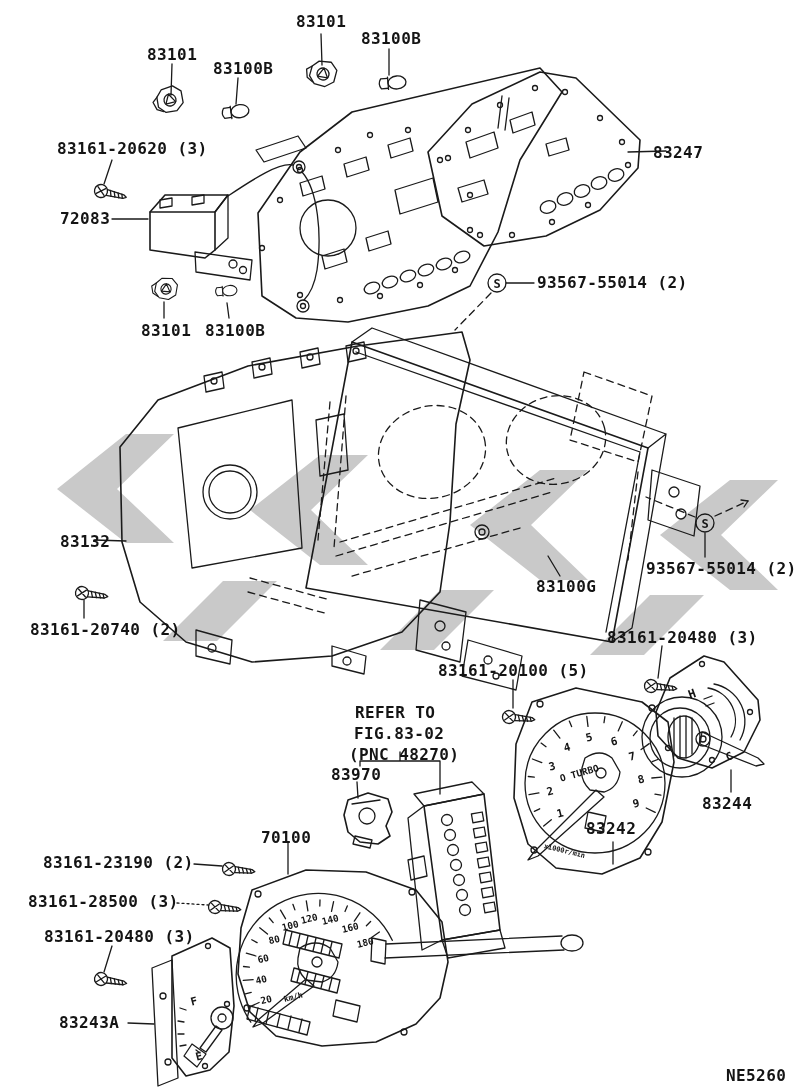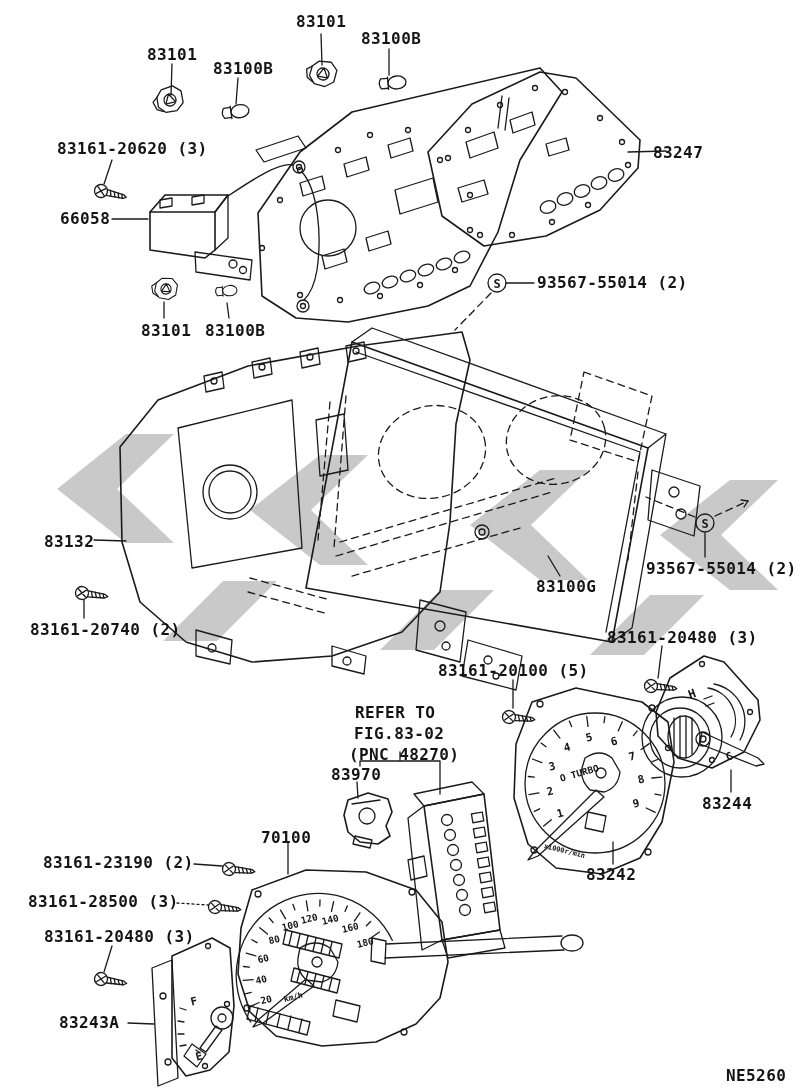--- a/index.html
+++ b/index.html
@@ -371,36 +371,36 @@
   </g>
 
 </svg>
 
   <div class="lbl" style="left:147px;top:47px">83101</div>
   <div class="lbl" style="left:213px;top:61px">83100B</div>
   <div class="lbl" style="left:296px;top:14px">83101</div>
   <div class="lbl" style="left:361px;top:31px">83100B</div>
   <div class="lbl" style="left:57px;top:141px">83161-20620 (3)</div>
   <div class="lbl" style="left:653px;top:145px">83247</div>
-  <div class="lbl" style="left:60px;top:211px">66058</div>
+  <div class="lbl" style="left:60px;top:211px">72083</div>
   <div class="lbl" style="left:141px;top:323px">83101</div>
   <div class="lbl" style="left:205px;top:323px">83100B</div>
   <div class="lbl" style="left:537px;top:275px">93567-55014 (2)</div>
-  <div class="lbl" style="left:44px;top:534px">83132</div>
+  <div class="lbl" style="left:60px;top:534px">83132</div>
   <div class="lbl" style="left:646px;top:561px">93567-55014 (2)</div>
   <div class="lbl" style="left:536px;top:579px">83100G</div>
   <div class="lbl" style="left:30px;top:622px">83161-20740 (2)</div>
   <div class="lbl" style="left:607px;top:630px">83161-20480 (3)</div>
   <div class="lbl" style="left:438px;top:663px">83161-20100 (5)</div>
   <div class="lbl" style="left:355px;top:705px">REFER TO</div>
   <div class="lbl" style="left:354px;top:726px">FIG.83-02</div>
   <div class="lbl" style="left:349px;top:747px">(PNC 48270)</div>
   <div class="lbl" style="left:331px;top:767px">83970</div>
   <div class="lbl" style="left:261px;top:830px">70100</div>
   <div class="lbl" style="left:702px;top:796px">83244</div>
   <div class="lbl" style="left:43px;top:855px">83161-23190 (2)</div>
-  <div class="lbl" style="left:586px;top:867px">83242</div>
+  <div class="lbl" style="left:586px;top:821px">83242</div>
   <div class="lbl" style="left:28px;top:894px">83161-28500 (3)</div>
   <div class="lbl" style="left:44px;top:929px">83161-20480 (3)</div>
   <div class="lbl" style="left:59px;top:1015px">83243A</div>
   <div class="lbl" style="left:726px;top:1068px">NE5260</div>
 
 </div>
 
 </body></html>

